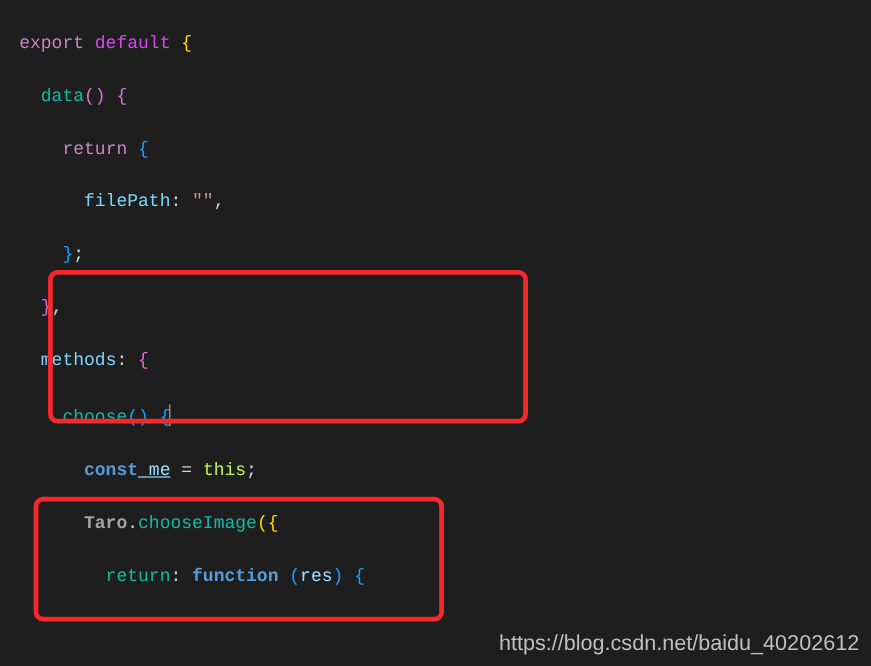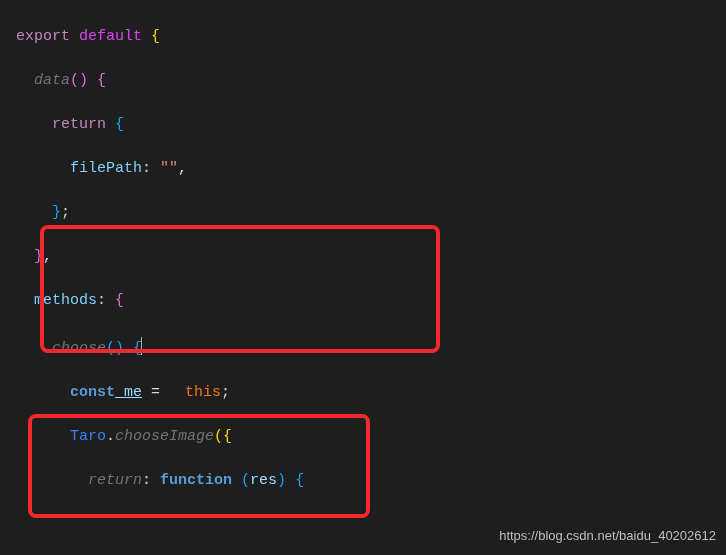--- a/index.html
+++ b/index.html
@@ -18,25 +18,25 @@
   .code-area {
     padding: 4px 2px 0 16px;
     white-space: pre;
     position: relative;
   }
   .line { display: block; min-height: 22px; }
   .kw-export { color: #c586c0; }
   .kw-default { color: #d946ef; text-align: center; }
   .kw-return { color: #c586c0; }
   .kw-const { color: #569cd6; font-weight: bold; }
-  .kw-this { color: #f97316; margin-left: 16px; }
+  .kw-this { color: #bef264; }
   .kw-func { color: #569cd6; font-weight: bold; }
-  .func-name { color: #737373; font-style: italic; }
+  .func-name { color: #14b8a6; }
   .var { color: #9cdcfe; text-decoration: underline; }
-  .class { color: #3b82f6; }
+  .class { color: #a3a3a3; font-weight: bold; }
   .str { color: #ce9178; }
   .punct { color: #d4d4d4; }
   .bracket-y { color: #ffd700; }
   .bracket-p { color: #da70d6; }
   .bracket-b { color: #179fff; }
   .param { color: #9cdcfe; }
   .prop { color: #7dd3fc; }
   .cursor {
     display: inline-block;
     width: 1px;
@@ -53,21 +53,21 @@
     pointer-events: none;
     box-sizing: border-box;
   }
   .box1 { top: 225px; left: 40px; width: 400px; height: 128px; }
   .box2 { top: 414px; left: 28px; width: 342px; height: 104px; }
   .watermark {
     position: absolute;
     right: 10px;
     bottom: 8px;
     font-family: Arial, sans-serif;
-    font-size: 13px;
+    font-size: 18px;
     color: #bfbfbf;
   }
 </style>
 </head>
 <body>
 
 <div class="code-area">
 <span class="line"><span class="kw-export">export</span><span class="kw-default"> default </span><span class="bracket-y">{</span></span>
 <span class="line">  <span class="func-name">data</span><span class="bracket-p">() </span><span class="bracket-p">{</span></span>
 <span class="line">    <span class="kw-return">return</span><span class="bracket-b"> {</span></span>

